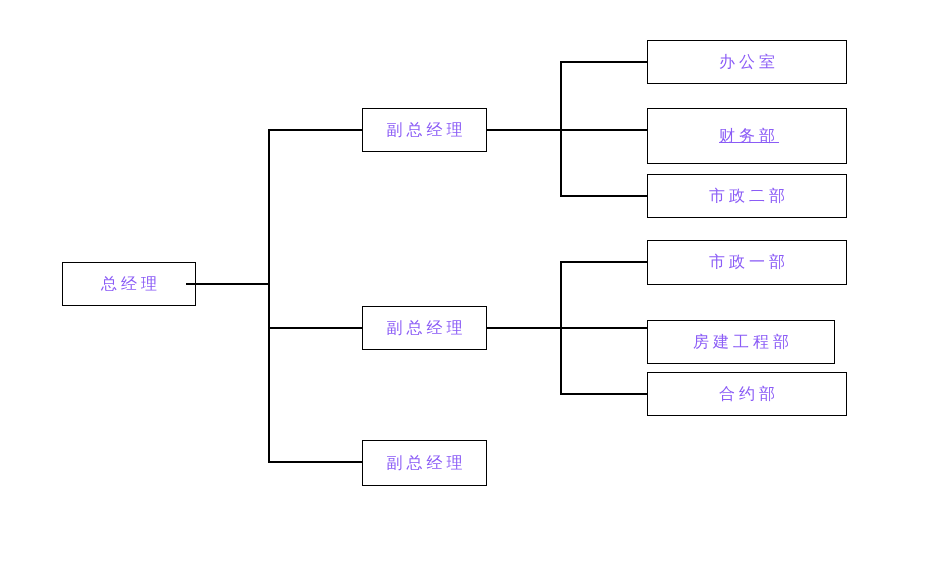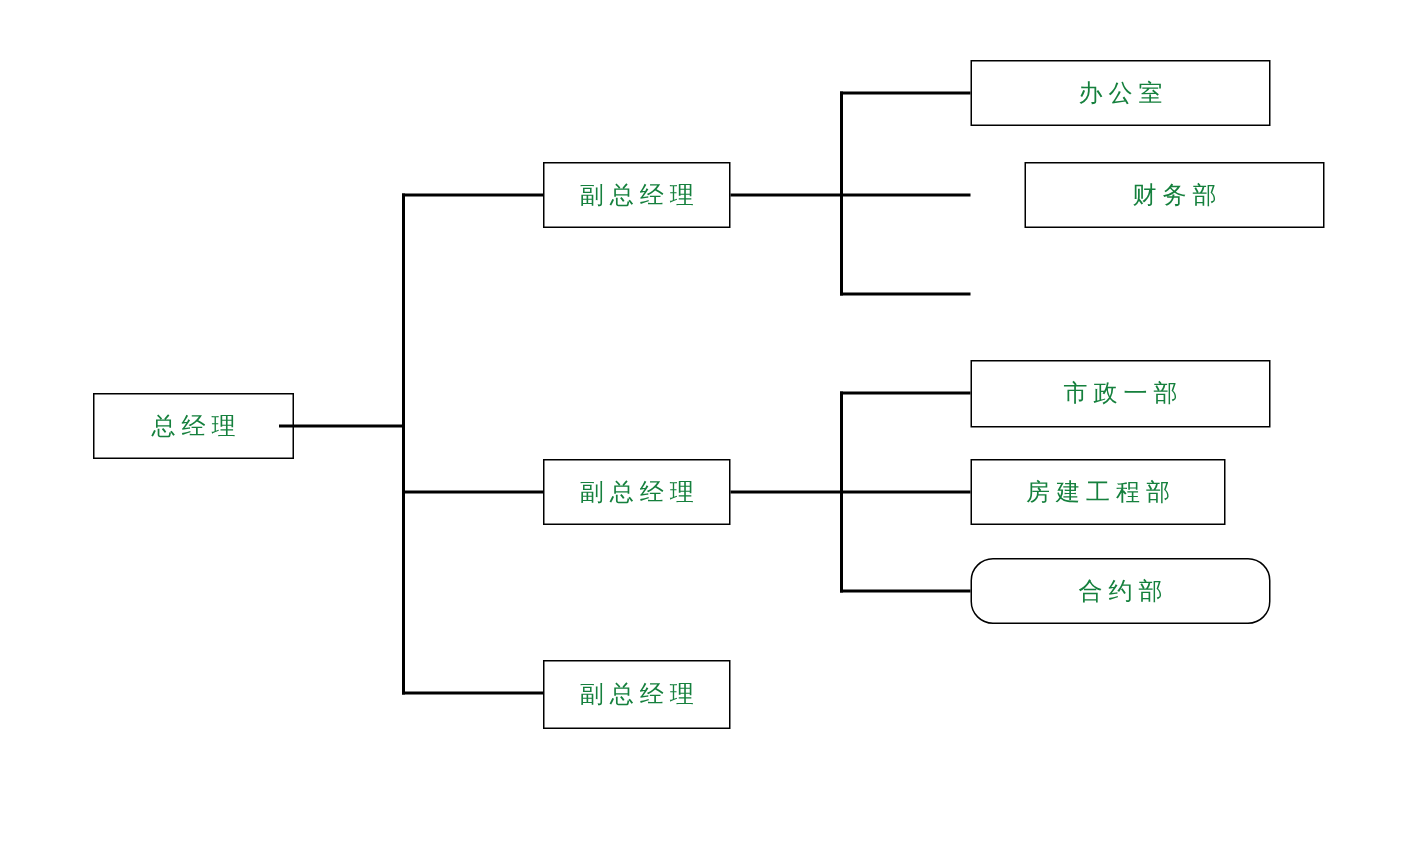--- a/index.html
+++ b/index.html
@@ -17,43 +17,43 @@
   }
   .node {
     position: absolute;
     box-sizing: border-box;
     border: 1.5px solid #000000;
     background: #ffffff;
     display: flex;
     align-items: center;
     justify-content: center;
     font-size: 16px;
-    color: #15803d;
+    color: #8b5cf6;
     letter-spacing: 4px;
     text-indent: 4px; 
     white-space: nowrap;
   }
   .line {
     position: absolute;
     background: #000000;
   }
   .hline { height: 1.5px; }
   .vline { width: 1.5px; }
 
   
   .n-root  { left: 62px;  top: 262px; width: 134px; height: 44px; }
   .n-dep1  { left: 362px; top: 108px; width: 125px; height: 44px; }
   .n-dep2  { left: 362px; top: 306px; width: 125px; height: 44px; }
   .n-dep3  { left: 362px; top: 440px; width: 125px; height: 46px; }
   .n-d11   { left: 647px; top: 40px;  width: 200px; height: 44px; }
-  .n-d12   { left: 683px; top: 108px; width: 200px; height: 44px; }
+  .n-d12   { left: 647px; top: 108px; width: 200px; height: 56px; text-decoration: underline; }
   .n-d13   { left: 647px; top: 174px; width: 200px; height: 44px; }
   .n-d21   { left: 647px; top: 240px; width: 200px; height: 45px; }
-  .n-d22   { left: 647px; top: 306px; width: 170px; height: 44px; }
-  .n-d23   { left: 647px; top: 372px; width: 200px; height: 44px; border-radius: 15px; }
+  .n-d22   { left: 647px; top: 320px; width: 188px; height: 44px; }
+  .n-d23   { left: 647px; top: 372px; width: 200px; height: 44px; }
 
   
   .l-root-h   { left: 186px; top: 283.25px; width: 82px; }
   .l-trunk1   { left: 268px; top: 129.25px; height: 333.5px; }
   .l-b1       { left: 268px; top: 129.25px; width: 94px; }
   .l-b2       { left: 268px; top: 327.25px; width: 94px; }
   .l-b3       { left: 268px; top: 461.25px; width: 94px; }
 
   
   .l-dep1-h   { left: 487px; top: 129.25px; width: 73px; }
@@ -87,20 +87,23 @@
   <div class="node n-dep3">
     <span>副总经理</span>
   </div>
 
   <div class="node n-d11">
     <span>办公室</span>
   </div>
   <div class="node n-d12">
     <span>财务部</span>
   </div>
+  <div class="node n-d13">
+    <span>市政二部</span>
+  </div>
 
   <div class="node n-d21">
     <span>市政一部</span>
   </div>
   <div class="node n-d22">
     <span>房建工程部</span>
   </div>
   <div class="node n-d23">
     <span>合约部</span>
   </div>

